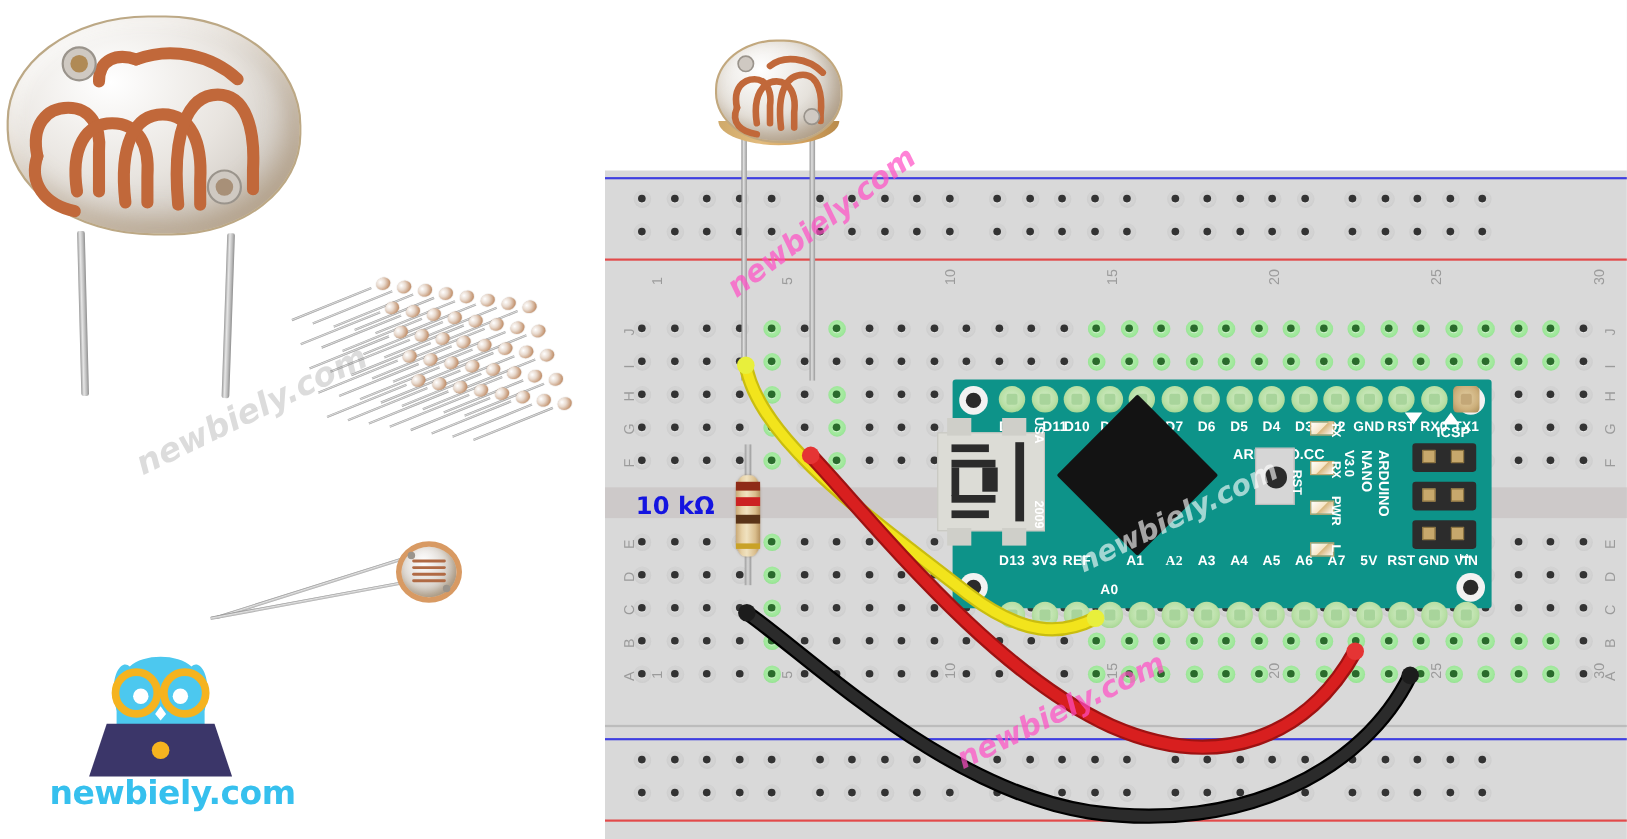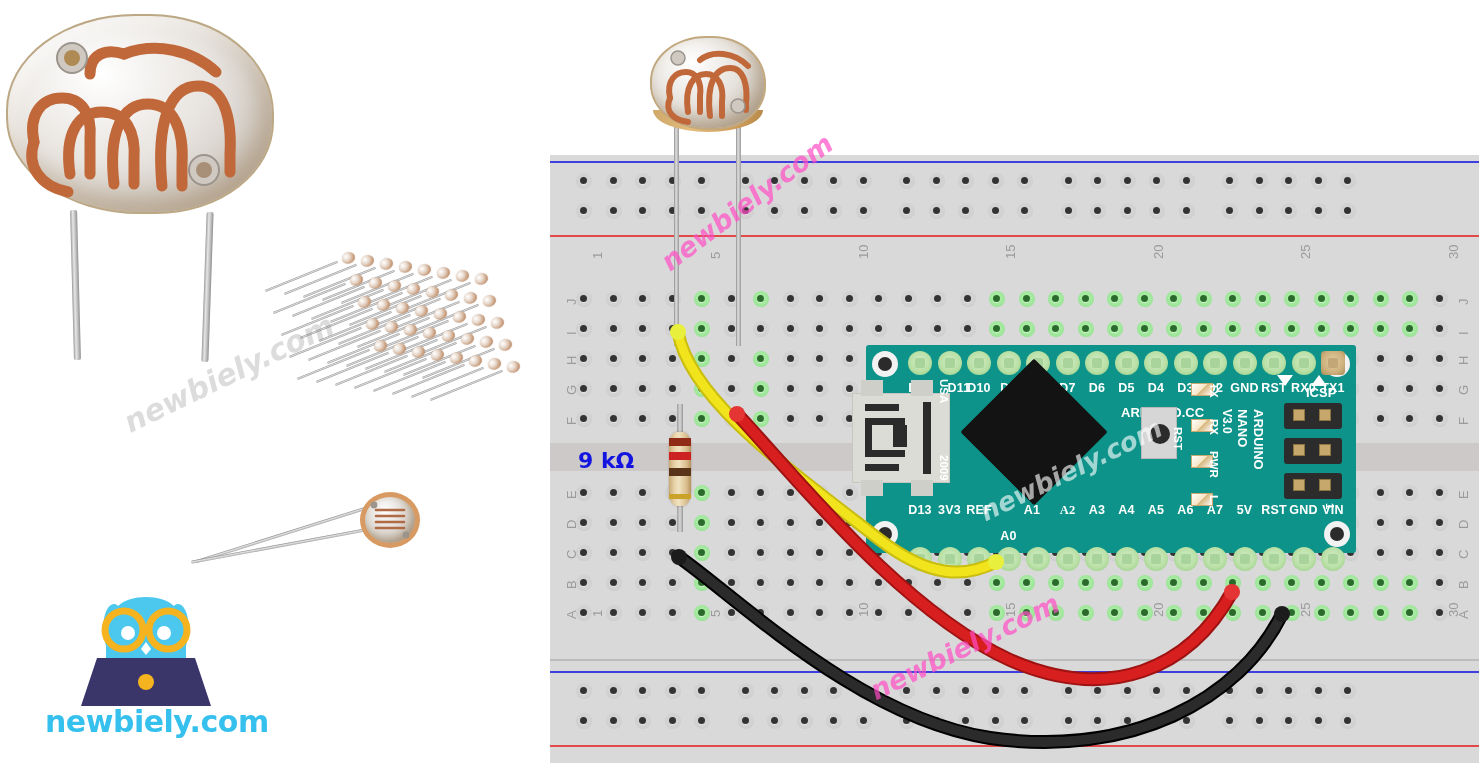--- a/index.html
+++ b/index.html
@@ -906,21 +906,21 @@
   <div class="resistor">
     <div class="wire t"></div>
     <div class="wire b"></div>
     <div class="bodyr">
       <div class="band" style="top:6px;  background:#8f2b17;"></div>
       <div class="band" style="top:20px; background:#cc2222;"></div>
       <div class="band" style="top:36px; background:#5a3418;"></div>
       <div class="band" style="top:62px; height:5px; background:#c9a227;"></div>
     </div>
   </div>
-  <div class="res-label">9 kΩ</div>
+  <div class="res-label">10 kΩ</div>
 
   <div class="nano">
     <div class="mount" style="position:absolute; left:6px;  top:6px;"></div>
     <div class="mount" style="position:absolute; right:6px; top:6px;"></div>
     <div class="mount" style="position:absolute; left:6px;  bottom:6px;"></div>
     <div class="mount" style="position:absolute; right:6px; bottom:6px;"></div>
 
     <div class="hdr-row" id="nanoTopPads" style="left: 42px; top: 6px; position: absolute;">
         <div class="pad" style="position: absolute; left: 0px; top: 0px;"></div>
         <div class="pad" style="position: absolute; left: 29.5px; top: 0px;"></div>

